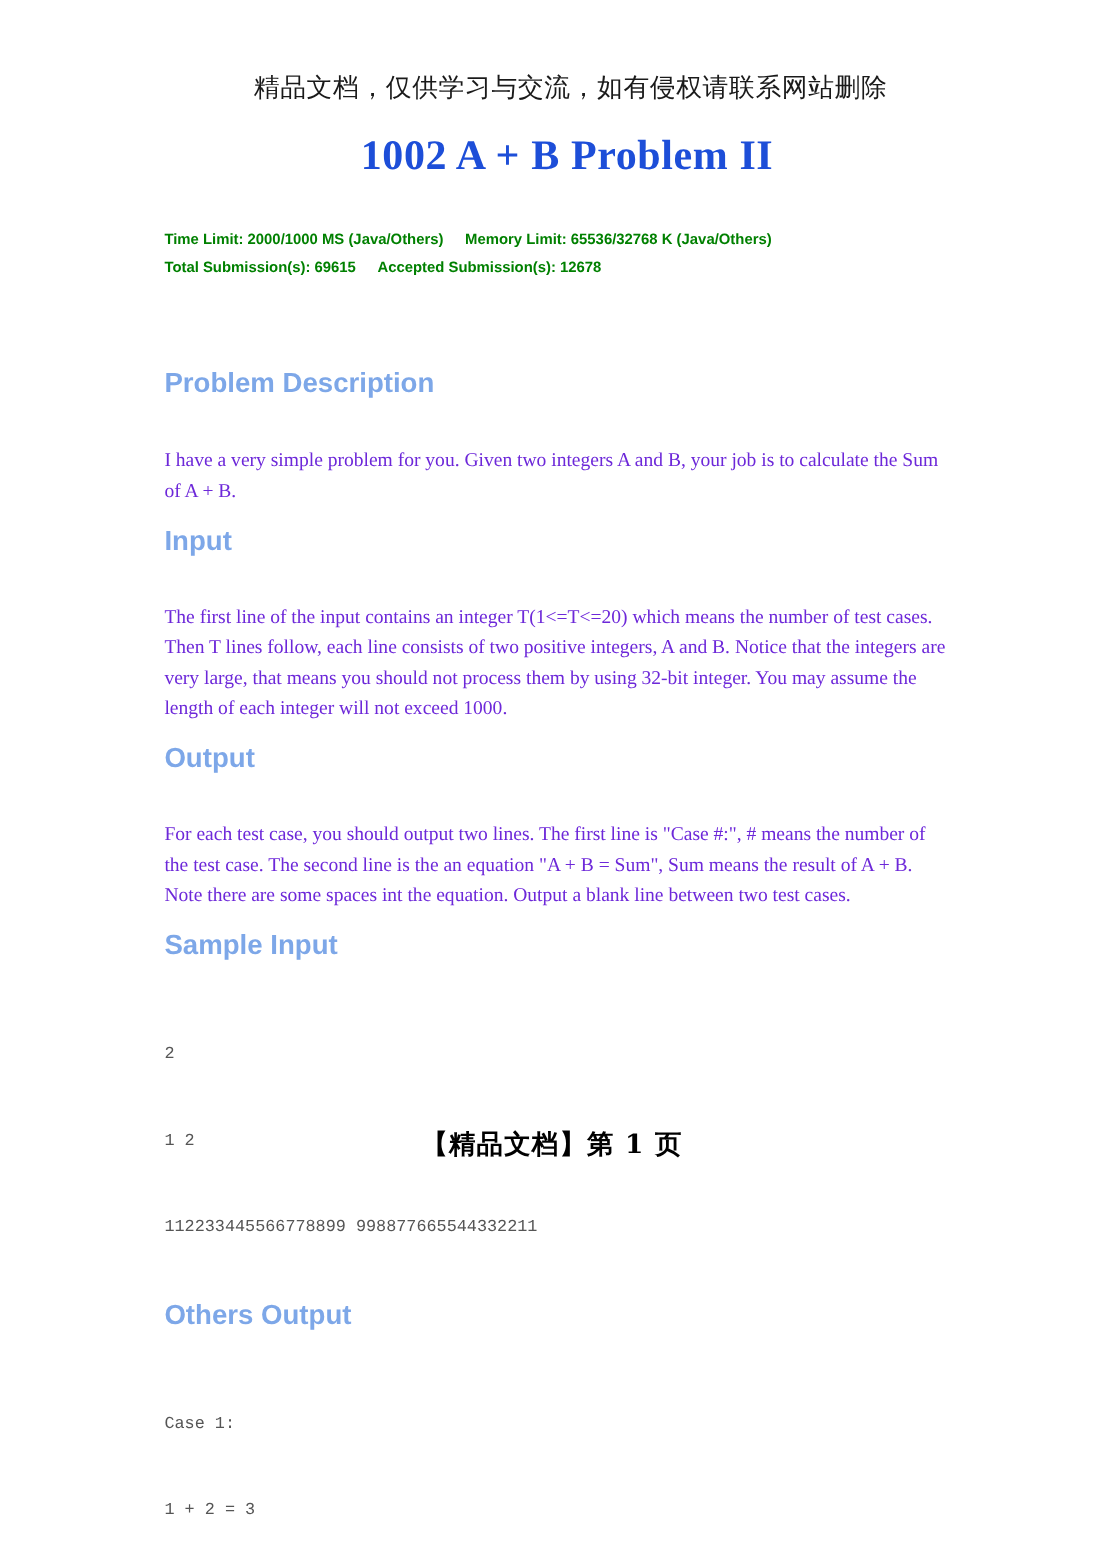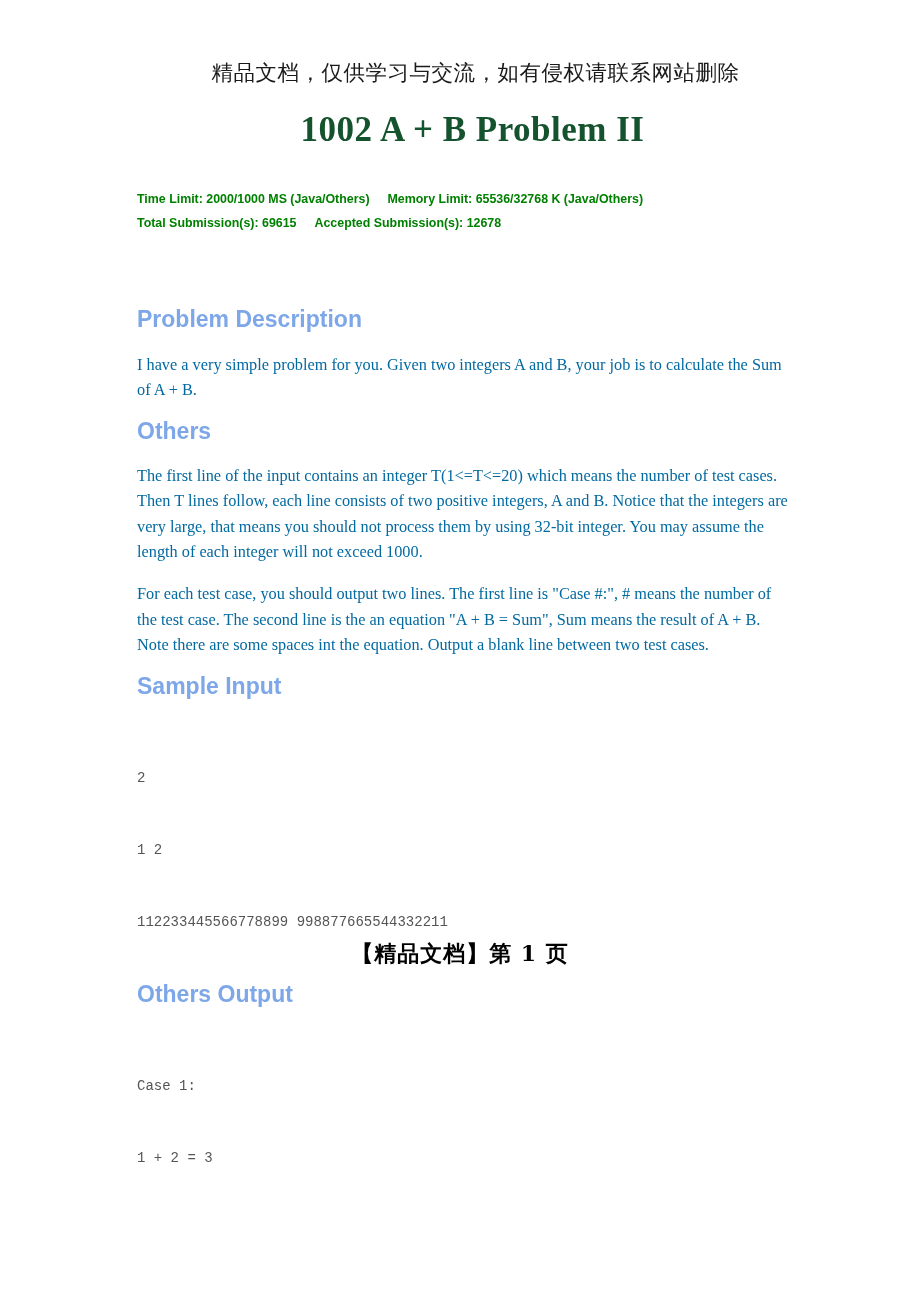--- a/index.html
+++ b/index.html
@@ -35,21 +35,21 @@
     white-space: nowrap;
     margin-left: 24px;
   }
 
   
   .problem-title {
     text-align: center;
     font-family: "Liberation Serif", serif;
     font-weight: bold;
     font-size: 35px;
-    color: #14532d;
+    color: #1d4ed8;
     letter-spacing: 0.5px;
     margin-left: 18px;
   }
 
   
   .meta-block {
     margin-top: 37px;
   }
   .meta-line {
     font-family: "Liberation Sans", sans-serif;
@@ -70,22 +70,23 @@
     line-height: 25px;
     margin-top: 0;
   }
   .section-head.first { margin-top: 72px; }
 
   
   .body-text {
     font-family: "Liberation Serif", serif;
     font-size: 16.3px;
     line-height: 25.5px;
-    color: #0369a1;
+    color: #6d28d9;
     text-align: left;
+    margin-top: 38px;
   }
 
   
   .sample-block {
     font-family: "Liberation Mono", monospace;
     font-size: 14px;
     line-height: 24px;
     color: #555555;
     white-space: pre;
   }
@@ -114,23 +115,24 @@
   <h1 class="problem-title">1002 A + B Problem II</h1>
 
   <div class="meta-block">
     <div class="meta-line"><span>Time Limit: 2000/1000 MS (Java/Others)</span><span class="meta-gap"></span><span>Memory Limit: 65536/32768 K (Java/Others)</span></div>
     <div class="meta-line"><span>Total Submission(s): 69615</span><span class="meta-gap"></span><span>Accepted Submission(s): 12678</span></div>
   </div>
 
   <h2 class="section-head first">Problem Description</h2>
   <p class="body-text">I have a very simple problem for you. Given two integers A and B, your job is to calculate the Sum of A + B.</p>
 
-  <h2 class="section-head">Others</h2>
+  <h2 class="section-head">Input</h2>
   <p class="body-text">The first line of the input contains an integer T(1&lt;=T&lt;=20) which means the number of test cases. Then T lines follow, each line consists of two positive integers, A and B. Notice that the integers are very large, that means you should not process them by using 32-bit integer. You may assume the length of each integer will not exceed 1000.</p>
 
+  <h2 class="section-head">Output</h2>
   <p class="body-text">For each test case, you should output two lines. The first line is "Case #:", # means the number of the test case. The second line is the an equation "A + B = Sum", Sum means the result of A + B. Note there are some spaces int the equation. Output a blank line between two test cases.</p>
 
   <h2 class="section-head">Sample Input</h2>
   <div class="sample-block">
     <div>2</div>
     <div>1 2</div>
     <div>112233445566778899 998877665544332211</div>
   </div>
 
   <h2 class="section-head">Others Output</h2>

